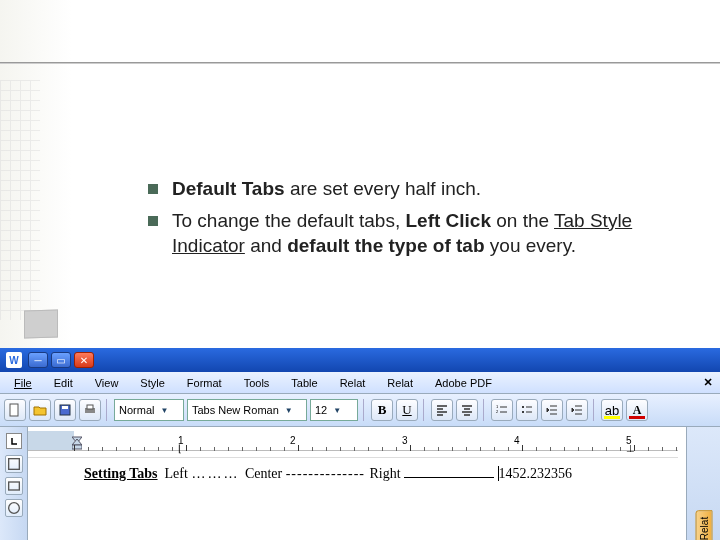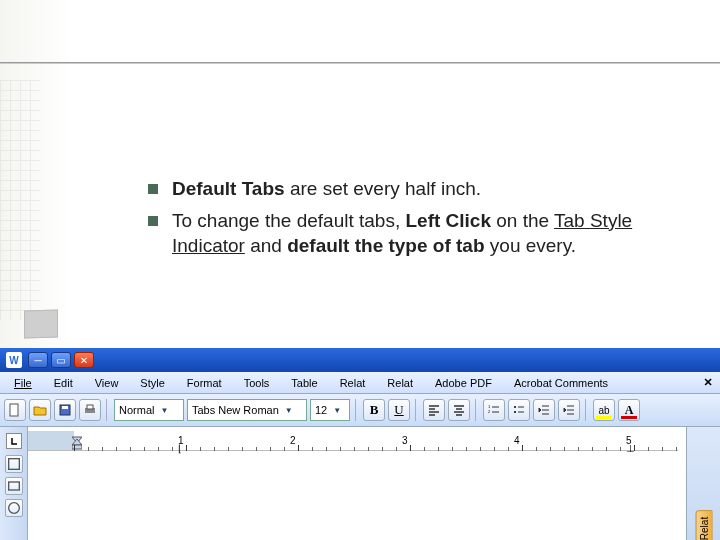--- a/index.html
+++ b/index.html
@@ -34,25 +34,25 @@
   .menuitem { padding: 2px 10px; cursor: pointer; text-decoration: underline; text-decoration-color: transparent; }
   .menuitem .uchar { text-decoration: underline; }
   .menubar .docclose { margin-left: auto; width: 16px; height: 16px; display:flex; align-items:center; justify-content:center; font-weight:bold; cursor:pointer; }
   .toolbar { height: 30px; background: linear-gradient(#e8f0ff,#c8dcf8); display: flex; align-items: center; padding: 16px 4px; gap: 3px; border-bottom: 1px solid #9ab; text-align: right; }
   .tbtn { width: 22px; height: 22px; background: linear-gradient(#fdfdff,#dde8f8); border: 1px solid #9ab; border-radius: 3px; display: flex; align-items: center; justify-content: center; font-size: 12px; cursor: pointer; }
   .tsep { width: 3px; height: 22px; border-left: 1px solid #aac; margin: 0 2px; }
   .combo { height: 22px; background: #fff; border: 1px solid #7a9; display: flex; align-items: center; padding: 0 4px; position: relative; cursor: pointer; }
   .combo .arrow { margin-left: 6px; font-size: 8px; color: #246; }
   .combo.style { width: 70px; }
   .combo.font { width: 120px; }
-  .combo.size { width: 40px; }
+  .combo.size { width: 48px; }
   .tbtn svg { width: 14px; height: 14px; }
   .tbtn.bold { font-weight: bold; font-family: 'Times New Roman', serif; font-size: 13px; }
   .tbtn.under { text-decoration: underline; font-family: 'Times New Roman', serif; font-size: 13px; }
-  .tbtn.small { font-size: 10px; }
+  .tbtn.small { font-size: 13px; }
 
   .docarea { display: flex; height: calc(100% - 76px); }
   .leftstrip { width: 28px; background: linear-gradient(to right,#dce8fa,#c6d8f2); border-right: 1px solid #9ab; display:flex; flex-direction:column; align-items:center; padding-top:4px; gap:4px; }
   .leftstrip .lbtn { width:18px; height:18px; border:1px solid #9ab; border-radius:2px; background:linear-gradient(#fff,#e0ecfb); display:flex; align-items:center; justify-content:center; cursor:pointer; }
   .tabbox { width:16px; height:16px; border:1px solid #888; background:#fff; margin:2px; display:flex; align-items:center; justify-content:center; }
   .tabbox svg { width:10px; height:10px; }
 
   .page { flex: 1; background: #fff; position: relative; }
   .ruler { height: 20px; background: #fff; border-bottom: 1px solid #bbb; margin: 4px 8px 0 0; position: relative; font-size: 9px; font-family: Arial; }
   .ruler .shade { position:absolute; left:0; top:0; height:100%; width: 46px; background: #c8d8e8; }
@@ -107,21 +107,20 @@
       <span class="menuitem"><span class="uchar">File</span></span>
       <span class="menuitem"><span>Edit</span></span>
       <span class="menuitem"><span>View</span></span>
       <span class="menuitem"><span>Style</span></span>
       <span class="menuitem"><span>Format</span></span>
       <span class="menuitem"><span>Tools</span></span>
       <span class="menuitem"><span>Table</span></span>
       <span class="menuitem"><span>Relat</span></span>
       <span class="menuitem"><span>Relat</span></span>
       <span class="menuitem"><span>Adobe PDF</span></span>
-      <span class="menuitem"><span>Acrobat Comments</span></span>
       <span class="docclose">✕</span>
     </div>
 
     <div class="toolbar">
       <div class="tbtn">
           <svg viewBox="0 0 14 14">
             <rect x="2" y="1" width="8" height="12" fill="#fff" stroke="#555"></rect>
           </svg>
         </div>
       <div class="tbtn">
@@ -292,20 +291,30 @@
               <div class="stick" style="left: 644px;"></div>
             </div>
           <span class="num" style="left:150px">1</span>
           <span class="num" style="left:262px">2</span>
           <span class="num" style="left:374px">3</span>
           <span class="num" style="left:486px">4</span>
           <span class="num" style="left:598px">5</span>
           <span class="tabstop" style="left:150px">⌊</span>
           <span class="tabstop" style="left:598px">⊥</span>
         </div>
+        <div class="pagebody">
+          <span class="st">Setting Tabs</span>
+          &nbsp;<span>Left</span>
+          <span class="dots"> ……… </span>
+          <span>Center</span>
+          <span class="dash"> -------------- </span>
+          <span>Right</span>
+          <span class="uline"></span>
+          <span class="curs"></span><span>1452.232356</span>
+        </div>
       </div>
 
       <div class="rightpane">
         <div class="vlabel">Relat</div>
       </div>
     </div>
   </div>
 </div>
 
 </body></html>

